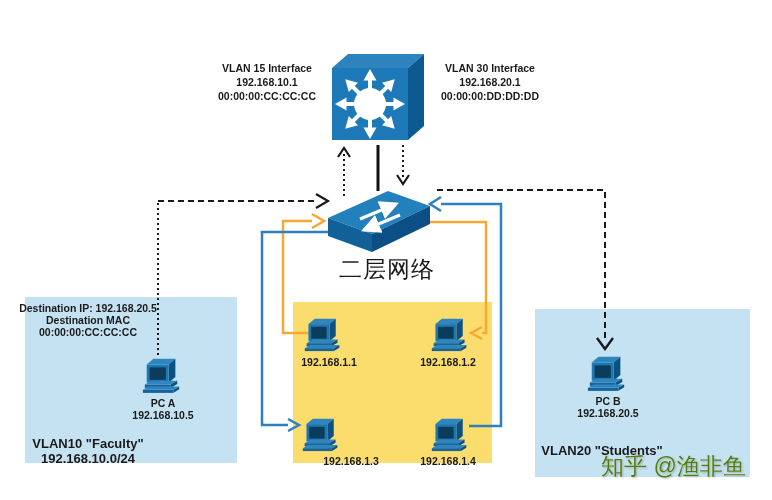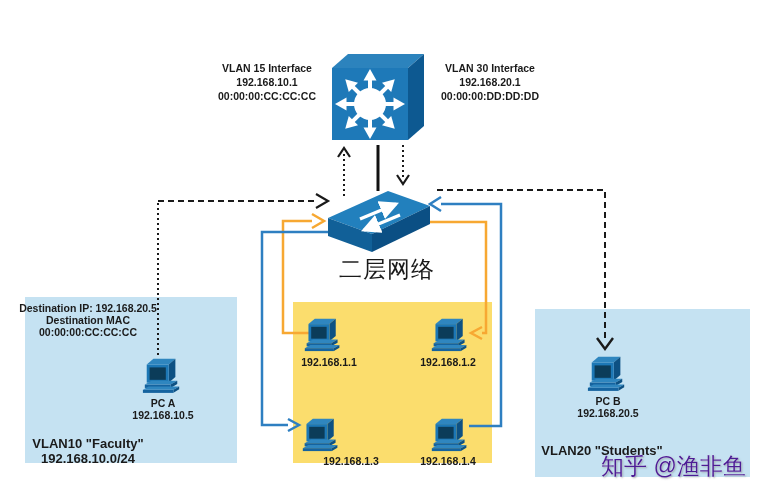--- a/index.html
+++ b/index.html
@@ -15,21 +15,21 @@
   .lan-label{font-size:26px;font-weight:500;letter-spacing:2px;white-space:nowrap;z-index:3;}
   .box{z-index:0;}
   .box-blue{background:#c5e2f2;}
   .box-yellow{background:#fbdd6d;}
   .small-label{font-size:10.5px;font-weight:bold;line-height:12px;text-align:center;white-space:nowrap;z-index:3;}
   .vlan-label{font-size:13px;font-weight:bold;line-height:14.5px;text-align:center;white-space:nowrap;z-index:3;}
   .icon{z-index:3;}
   svg.overlay{position:absolute;left:0;top:0;z-index:2;}
   .watermark{
     font-size:23px;font-weight:400;white-space:nowrap;z-index:6;
-    color:#4c1d95;text-shadow:0 0 1px #ffffff,1px 1px 2px rgba(110,110,110,.55);
+    color:#4d7c0f;text-shadow:0 0 1px #ffffff,1px 1px 2px rgba(110,110,110,.55);
   }
 </style>
 </head>
 <body>
 
 <div class="canvas">
 
   <svg width="0" height="0" style="position:absolute">
     <defs>
       <g id="pc">

